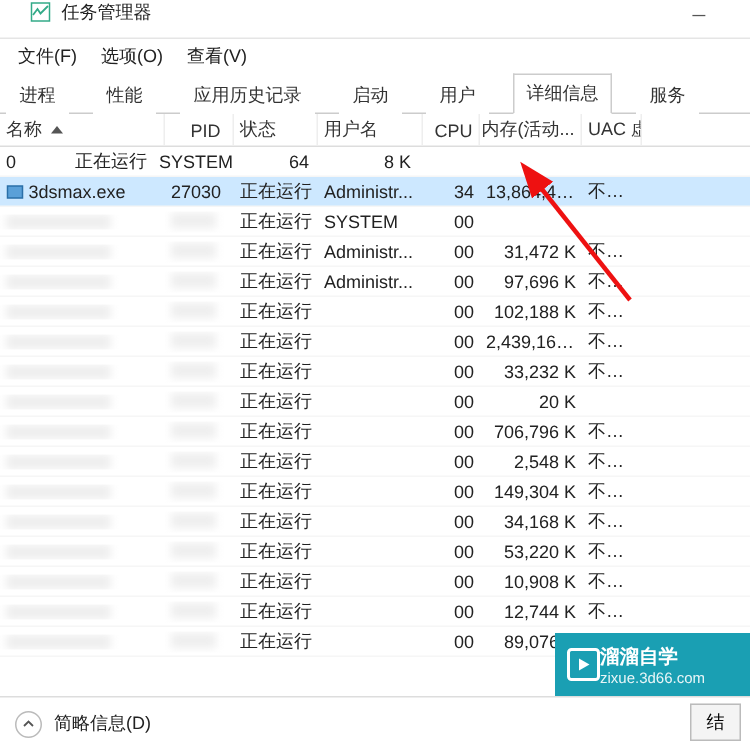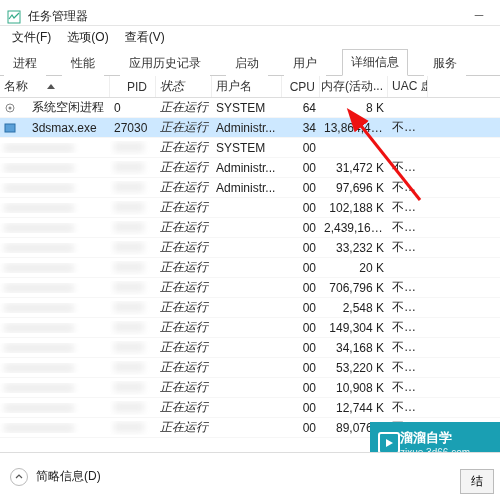--- a/index.html
+++ b/index.html
@@ -1,46 +1,46 @@
 <!DOCTYPE html>
 <html><head>
 <meta charset="utf-8">
 <style>
   * { box-sizing: border-box; margin: 0; padding: 0; }
   body { font-family: "Microsoft YaHei","Segoe UI",sans-serif; font-size:12px; color:#222; background:#fff; width:500px; height:500px; overflow:hidden; position:relative; }
-  .titlebar { height:26px; display:flex; align-items:flex-end; padding:0 6px; border-bottom:1px solid #e5e5e5;}
+  .titlebar { height:26px; display:flex; align-items:flex-start; padding:0 19px; border-bottom:1px solid #e5e5e5;}
   .titlebar .tm-icon { width:16px; height:16px; margin-right:6px; display:flex; align-items:center; justify-content:center; }
   .titlebar .title { flex:1; font-size:12px; }
   .winbtn { width:30px; height:20px; display:flex; align-items:center; justify-content:center; color:#555;}
   .menubar { height:22px; display:flex; align-items:center; padding:0 4px; font-size:12px; }
   .menubar span { padding:2px 8px; }
   .tabstrip { height:26px; display:flex; align-items:flex-end; border-bottom:1px solid #ccc; padding:0 4px; gap:16px; font-size:12px; margin-top:2px;}
   .tab { padding:4px 8px; border:1px solid transparent; border-bottom:none; color:#333; position:relative; top:1px; background:#fff;}
   .tab.active { border-color:#ccc; background:#fff; border-bottom:1px solid #fff;}
   .grid { width:100%; }
   .grid-head, .grid-row { display:flex; align-items:center; height:20px; }
   .grid-head { border-bottom:1px solid #ddd; height:22px; color:#333; font-size:12px; }
   .col { padding:0 4px; overflow:hidden; white-space:nowrap; text-overflow:ellipsis; }
-  .c-name { width:110px; display:flex; align-items:center; gap:16px;}
+  .c-name { width:110px; display:flex; align-items:center; gap:3px;}
   .c-pid { width:46px; padding-right:8px;}
-  .c-status { width:56px;font-style:italic; }
+  .c-status { width:56px; }
   .c-user { width:70px; }
   .c-cpu { width:38px; text-align:right; }
   .c-mem { width:68px; text-align:right; }
   .c-uac { width:40px; }
   .grid-head .col { border-right:1px solid #eee; height:100%; display:flex; align-items:center;}
   .grid-head .c-pid,.grid-head .c-cpu,.grid-head .c-mem{justify-content:flex-end;}
   .grid-body { height:340px; overflow:hidden; }
   .grid-row { font-size:12px; border-bottom:1px solid #f6f6f6;}
   .grid-row.selected { background:#cde8ff; }
   .proc-icon { width:12px; height:12px; display:inline-block; }
   .blur-name { filter:blur(3px); color:#999; background:#eee; border-radius:2px; width:70px; height:10px;}
   .blur-pid { filter:blur(3px); background:#eee; width:30px; height:10px; display:inline-block;}
   .arrow { position:absolute; pointer-events:none; }
-  .footer { position:absolute; bottom:0; left:0; right:0; height:48px; border-top:1px solid #ddd; display:flex; align-items:center; padding:0 10px; background:#fff;}
+  .footer { position:absolute; bottom:0; left:0; right:0; height:36px; border-top:1px solid #ddd; display:flex; align-items:center; padding:0 10px; background:#fff;}
   .chev { width:18px; height:18px; border:1px solid #bbb; border-radius:50%; display:flex; align-items:center; justify-content:center; margin-right:8px; font-size:10px;}
   .watermark { position:absolute; right:0; bottom:36px; width:130px; height:42px; background:#1a9fb3; color:#fff; display:flex; align-items:center; padding:4px 8px; font-size:11px; gap:0;}
   .watermark .play { width:22px; height:22px; border:2px solid #fff; border-radius:3px; display:flex; align-items:center; justify-content:center;}
   .endbtn { position:absolute; right:6px; bottom:6px; border:1px solid #bbb; background:#f4f4f4; padding:3px 10px; font-size:12px;}
   .tri-up{display:inline-block;width:0;height:0;border-left:4px solid transparent;border-right:4px solid transparent;border-bottom:5px solid #555;margin-left:3px}
 </style>
 </head>
 <body>
 
 <div class="titlebar">
@@ -78,27 +78,20 @@
       </div>
     <div class="col c-pid">PID</div>
     <div class="col c-status">状态</div>
     <div class="col c-user">用户名</div>
     <div class="col c-cpu">CPU</div>
     <div class="col c-mem">内存(活动...</div>
     <div class="col c-uac">UAC 虚</div>
   </div>
   <div class="grid-body" id="grid-body">
       <div class="grid-row">
-        <div class="col c-name">
-          <span class="proc-icon"><svg width="12" height="12">
-              <circle cx="6" cy="6" r="4" fill="none" stroke="#888"></circle>
-              <circle cx="6" cy="6" r="1.5" fill="#888"></circle>
-            </svg></span>
-          <span>系统空闲进程</span>
-        </div>
         <div class="col c-pid">0</div>
         <div class="col c-status">正在运行</div>
         <div class="col c-user">SYSTEM</div>
         <div class="col c-cpu">64</div>
         <div class="col c-mem">8 K</div>
         <div class="col c-uac"></div>
       </div>
       <div class="grid-row selected">
         <div class="col c-name">
           <span class="proc-icon"><svg width="12" height="12">

